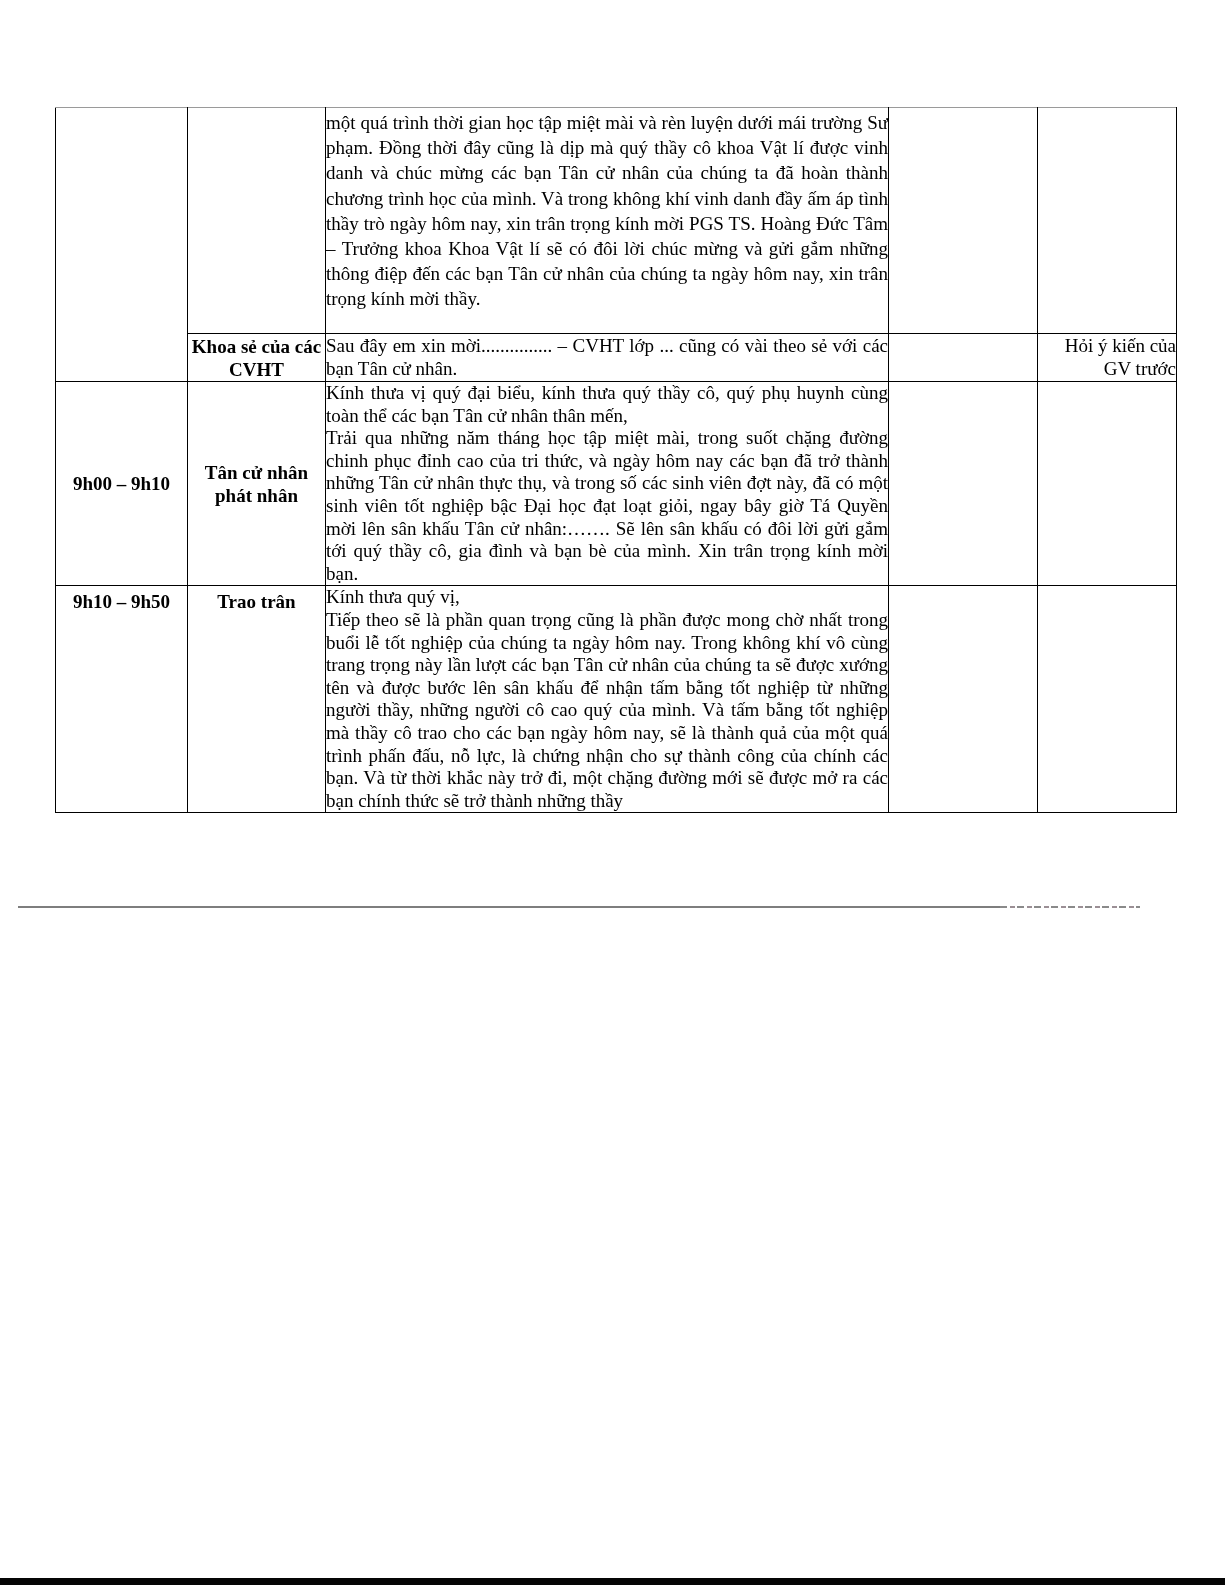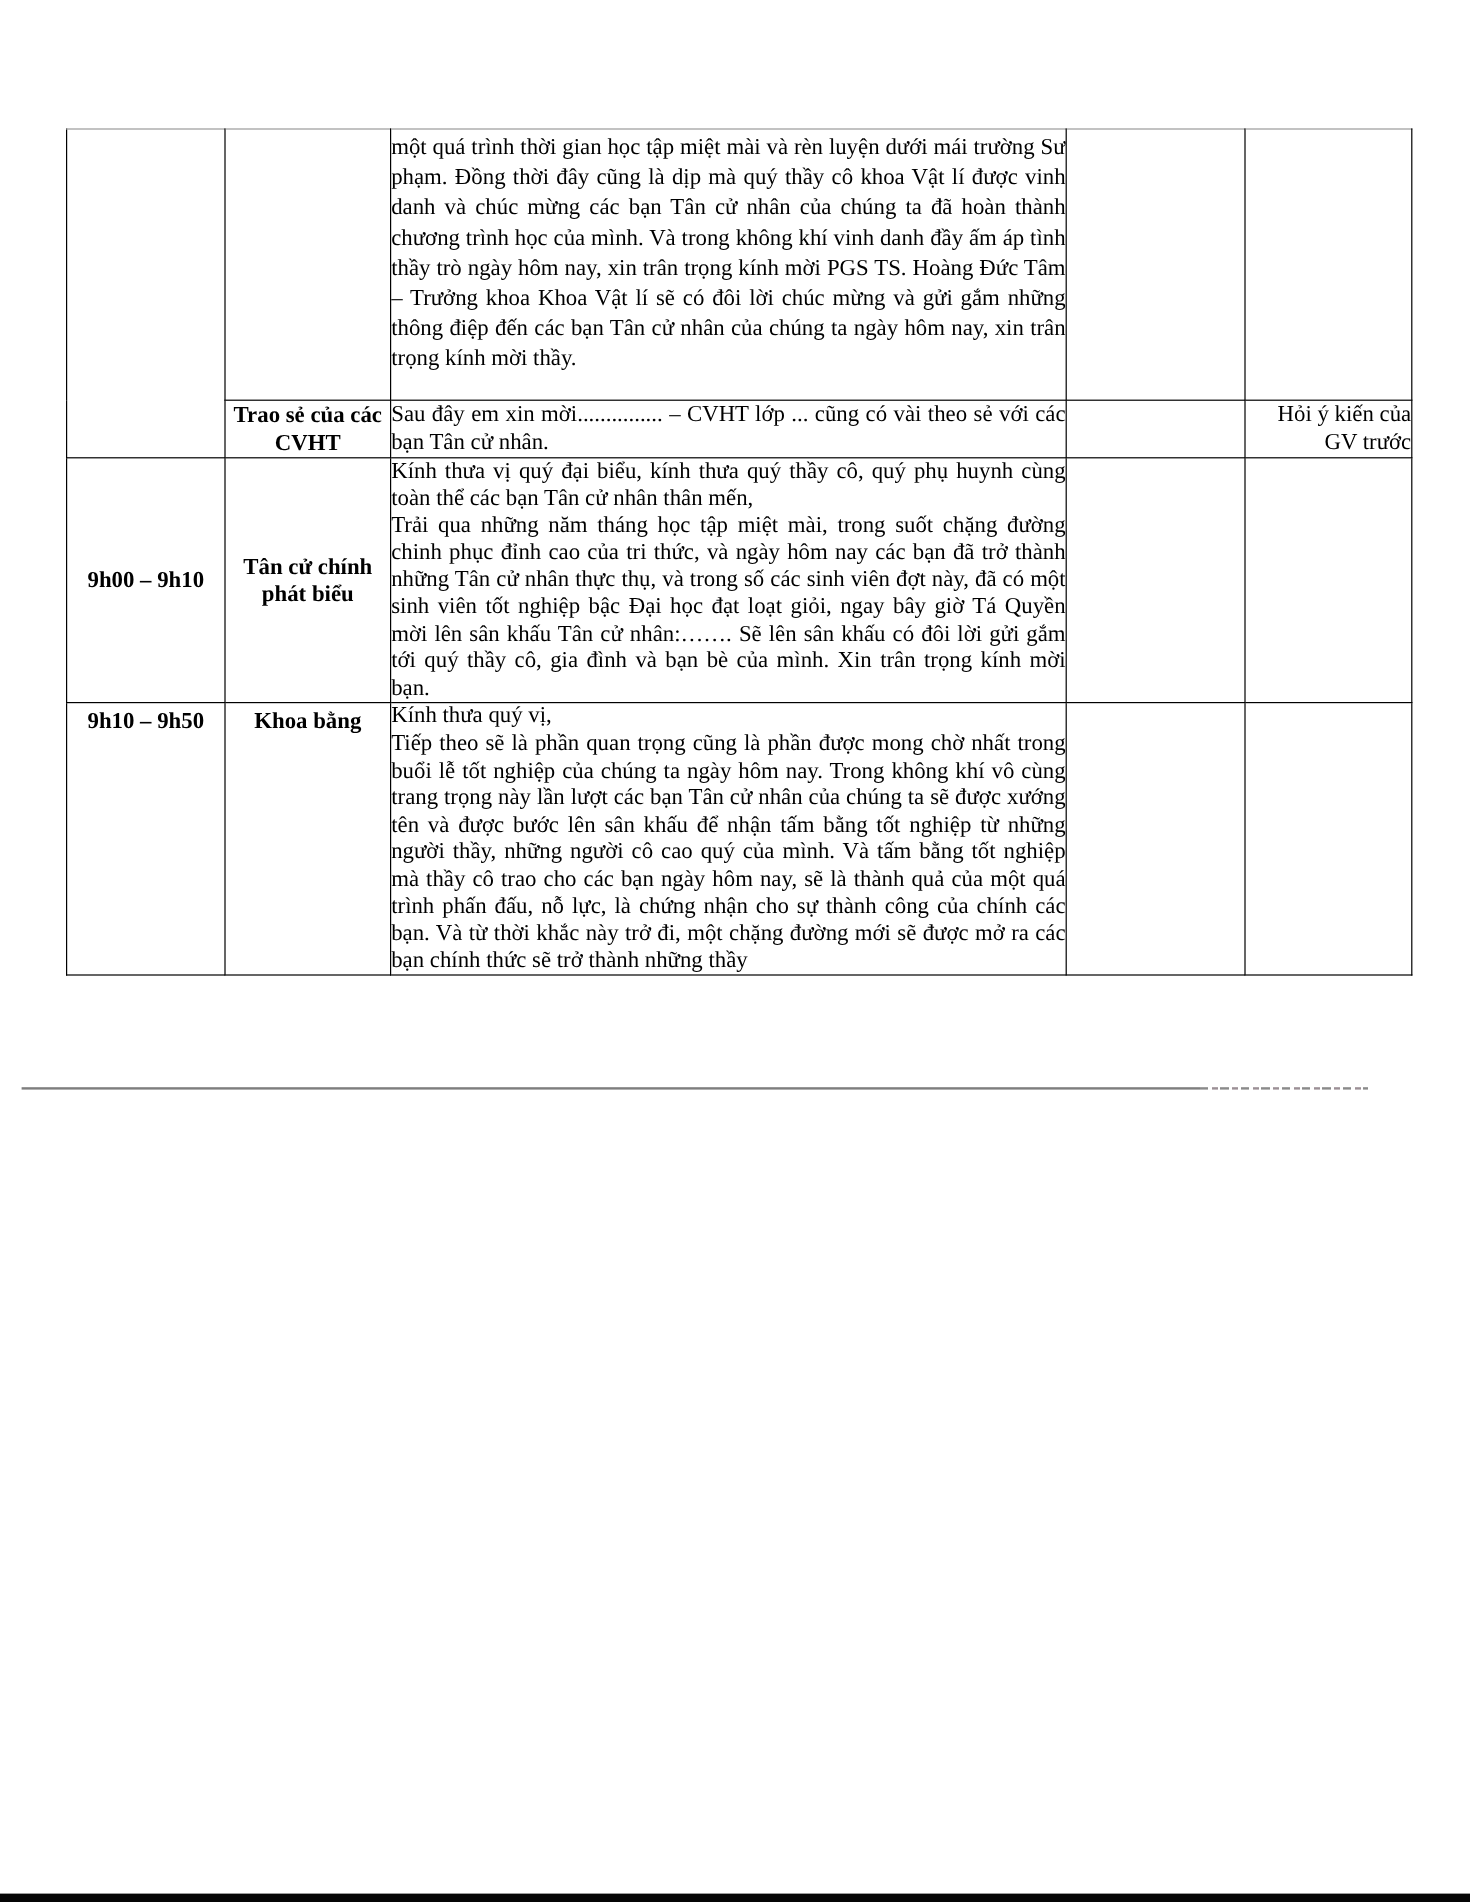--- a/index.html
+++ b/index.html
@@ -129,36 +129,36 @@
     </colgroup>
     <tbody>
       <tr class="r1">
         <td class="time" rowspan="2"></td>
         <td class="act"></td>
         <td class="script">một quá trình thời gian học tập miệt mài và rèn luyện dưới mái trường Sư phạm. Đồng thời đây cũng là dịp mà quý thầy cô khoa Vật lí được vinh danh và chúc mừng các bạn Tân cử nhân của chúng ta đã hoàn thành chương trình học của mình. Và trong không khí vinh danh đầy ấm áp tình thầy trò ngày hôm nay, xin trân trọng kính mời PGS TS. Hoàng Đức Tâm – Trưởng khoa Khoa Vật lí sẽ có đôi lời chúc mừng và gửi gắm những thông điệp đến các bạn Tân cử nhân của chúng ta ngày hôm nay, xin trân trọng kính mời thầy.</td>
         <td></td>
         <td class="note"></td>
       </tr>
       <tr class="r2">
-        <td class="act">Trao sẻ của các CVHT</td>
+        <td class="act">Khoa sẻ của các CVHT</td>
         <td class="script">Sau đây em xin mời............... – CVHT lớp ... cũng có vài theo sẻ với các bạn Tân cử nhân.</td>
         <td></td>
         <td class="note">Hỏi ý kiến của GV trước</td>
       </tr>
       <tr class="r3">
         <td class="time">9h00 – 9h10</td>
-        <td class="act">Tân cử chính phát biểu</td>
+        <td class="act">Tân cử nhân phát nhân</td>
         <td class="script">Kính thưa vị quý đại biểu, kính thưa quý thầy cô, quý phụ huynh cùng toàn thể các bạn Tân cử nhân thân mến,
 Trải qua những năm tháng học tập miệt mài, trong suốt chặng đường chinh phục đỉnh cao của tri thức, và ngày hôm nay các bạn đã trở thành những Tân cử nhân thực thụ, và trong số các sinh viên đợt này, đã có một sinh viên tốt nghiệp bậc Đại học đạt loạt giỏi, ngay bây giờ Tá Quyền mời lên sân khấu Tân cử nhân:……. Sẽ lên sân khấu có đôi lời gửi gắm tới quý thầy cô, gia đình và bạn bè của mình. Xin trân trọng kính mời bạn.</td>
         <td></td>
         <td class="note"></td>
       </tr>
       <tr class="r4">
         <td class="time">9h10 – 9h50</td>
-        <td class="act">Khoa bằng</td>
+        <td class="act">Trao trân</td>
         <td class="script">Kính thưa quý vị,
 Tiếp theo sẽ là phần quan trọng cũng là phần được mong chờ nhất trong buổi lễ tốt nghiệp của chúng ta ngày hôm nay. Trong không khí vô cùng trang trọng này lần lượt các bạn Tân cử nhân của chúng ta sẽ được xướng tên và được bước lên sân khấu để nhận tấm bằng tốt nghiệp từ những người thầy, những người cô cao quý của mình. Và tấm bằng tốt nghiệp mà thầy cô trao cho các bạn ngày hôm nay, sẽ là thành quả của một quá trình phấn đấu, nỗ lực, là chứng nhận cho sự thành công của chính các bạn. Và từ thời khắc này trở đi, một chặng đường mới sẽ được mở ra các bạn chính thức sẽ trở thành những thầy</td>
         <td></td>
         <td class="note"></td>
       </tr>
     </tbody>
   </table>
 
   <div class="divider">
     <span class="solid"></span><span class="dashed"></span>

